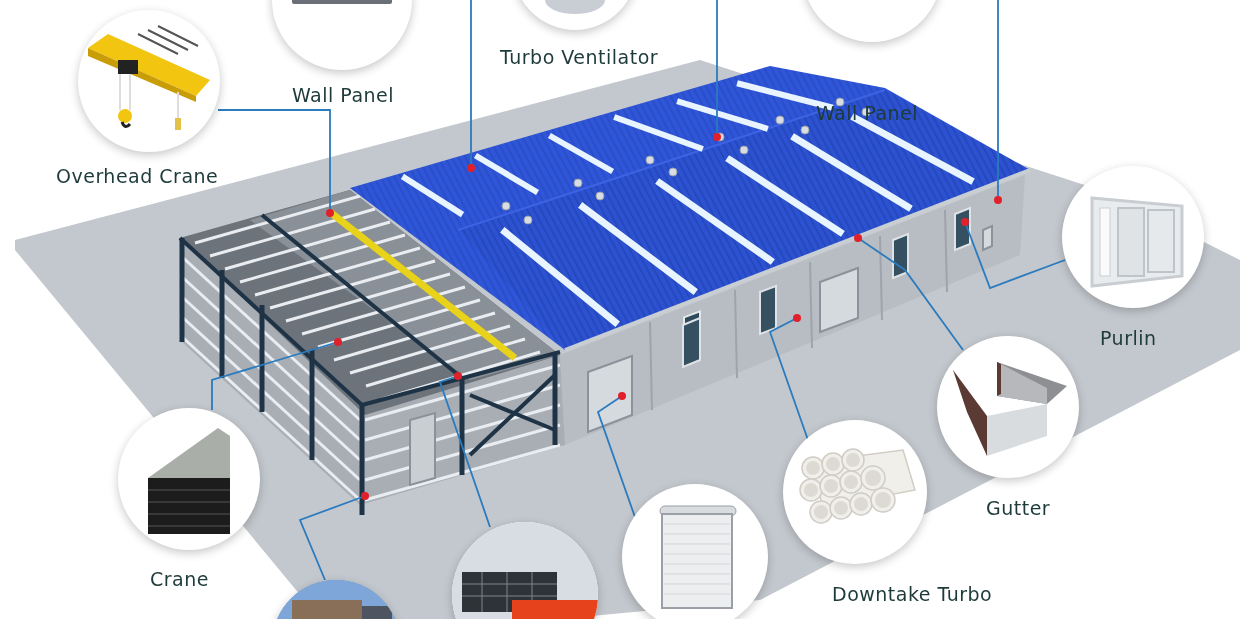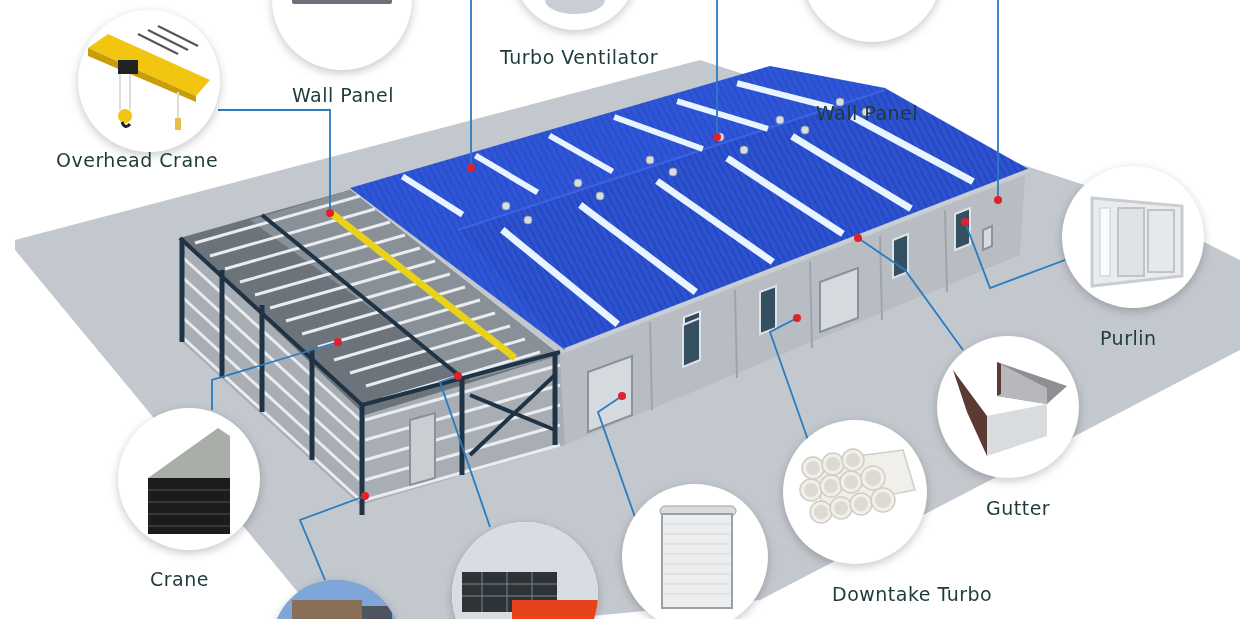--- a/index.html
+++ b/index.html
@@ -310,19 +310,19 @@
           <line x1="55" y1="50" x2="55" y2="90"></line>
           <line x1="80" y1="50" x2="80" y2="90"></line>
         </g>
       <rect x="60" y="78" width="86" height="40" fill="#e6421c"></rect>
     </svg>
   </div>
 
   <div class="label" style="left:292px; top:84px;">Wall Panel</div>
   <div class="label" style="left:500px; top:46px;">Turbo Ventilator</div>
   <div class="label" style="left:816px; top:58px;margin-top:44px;">Wall Panel</div>
-  <div class="label" style="left:56px; top:149px;">Overhead Crane</div>
+  <div class="label" style="left:56px; top:165px;">Overhead Crane</div>
   <div class="label" style="left:1100px; top:327px;">Purlin</div>
   <div class="label" style="left:986px; top:497px;">Gutter</div>
   <div class="label" style="left:832px; top:583px;">Downtake Turbo</div>
   <div class="label" style="left:150px; top:568px;">Crane</div>
 
 </div>
 
 </body></html>

